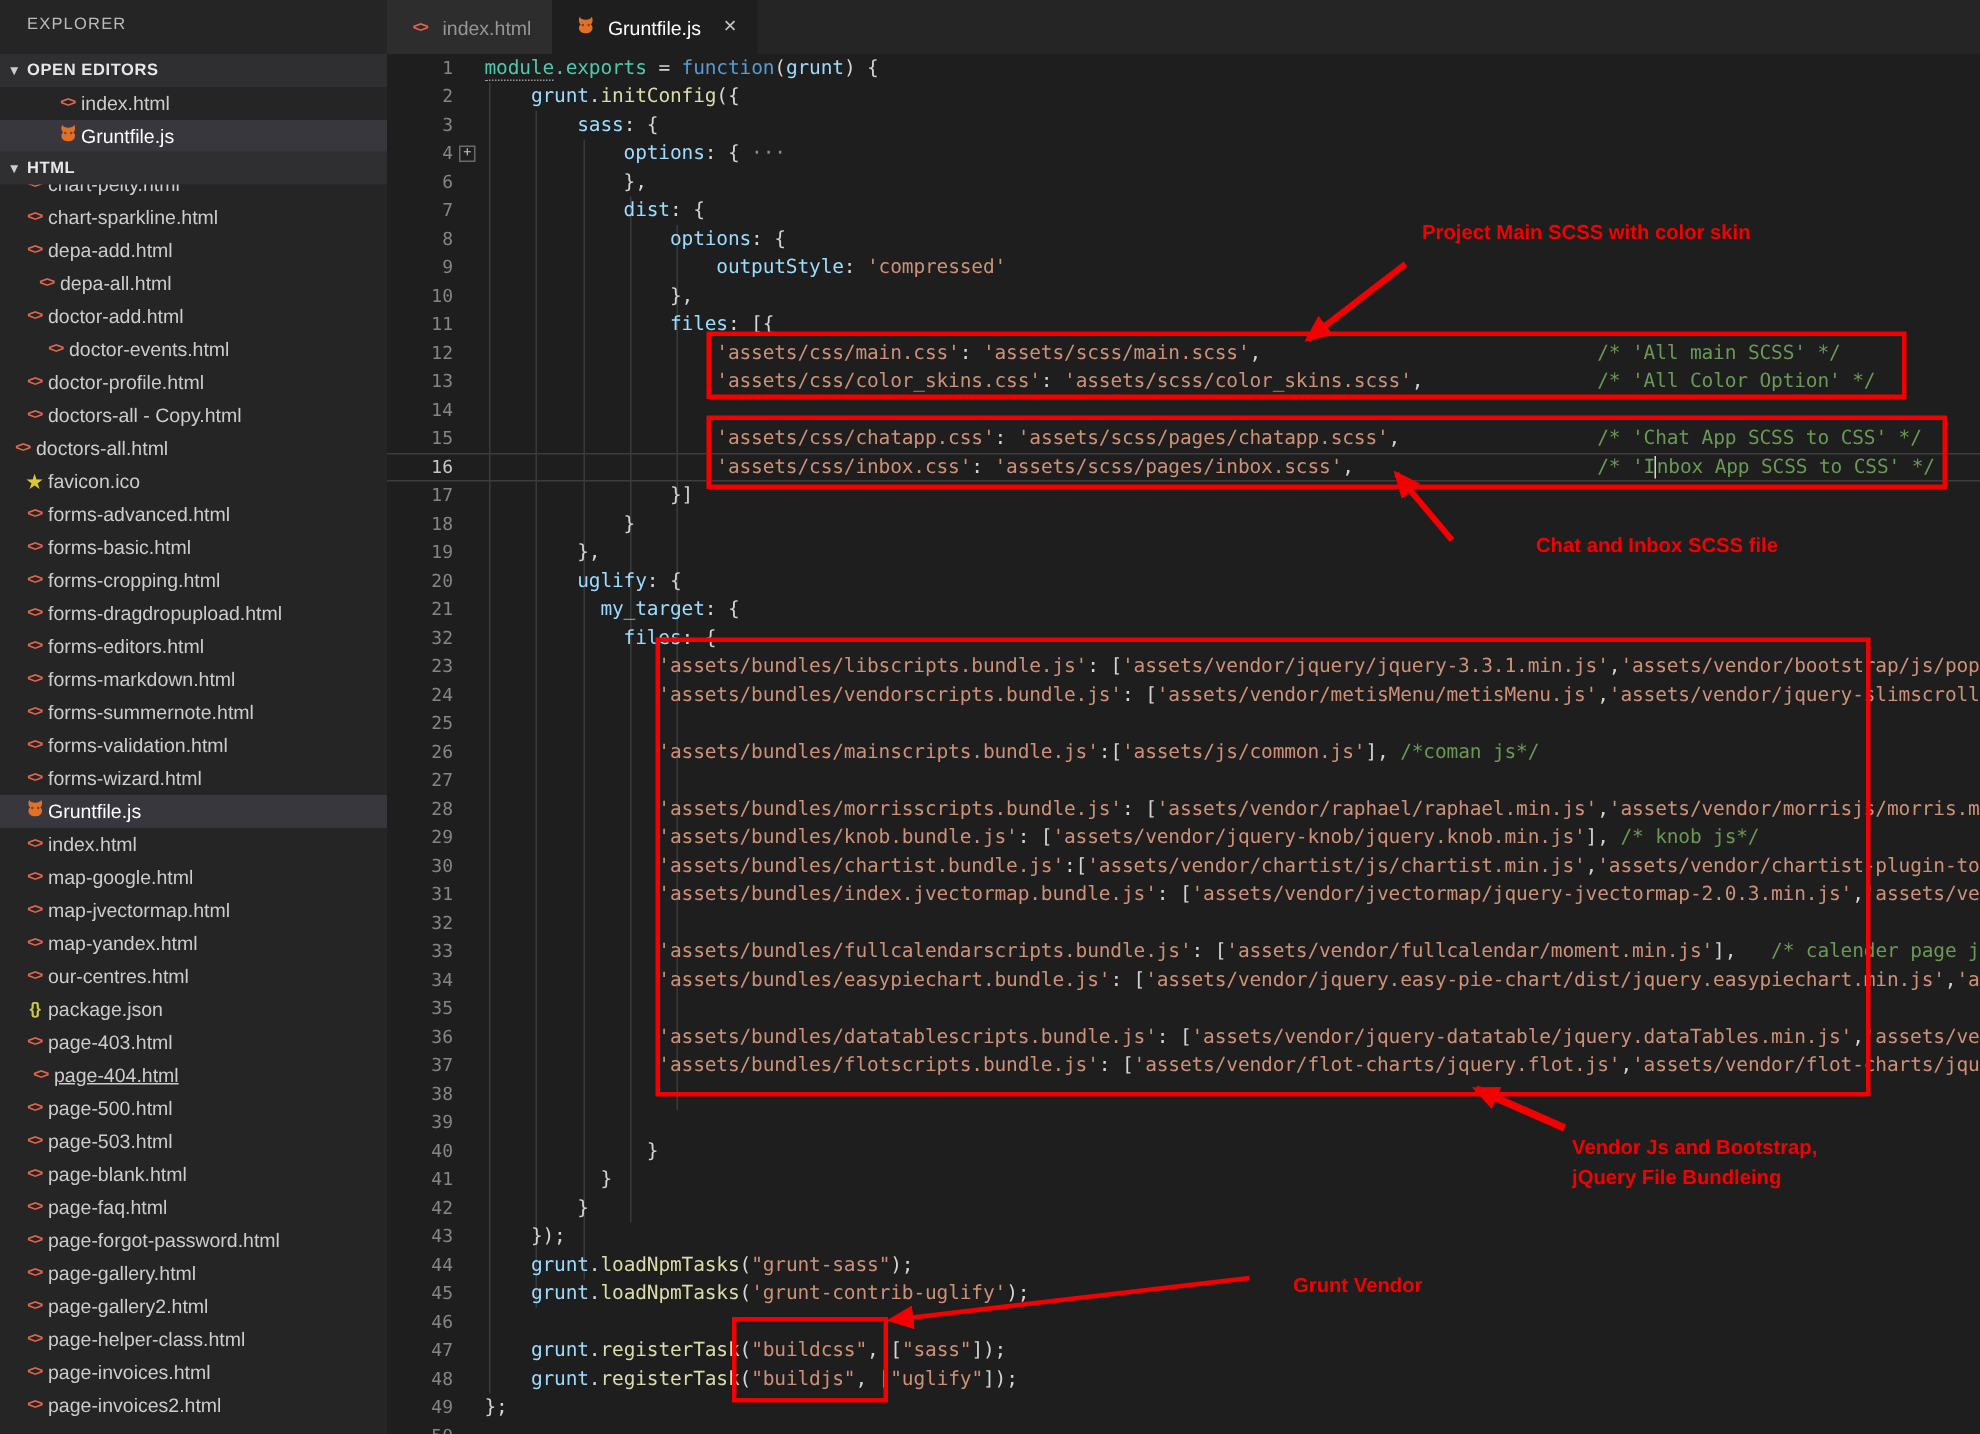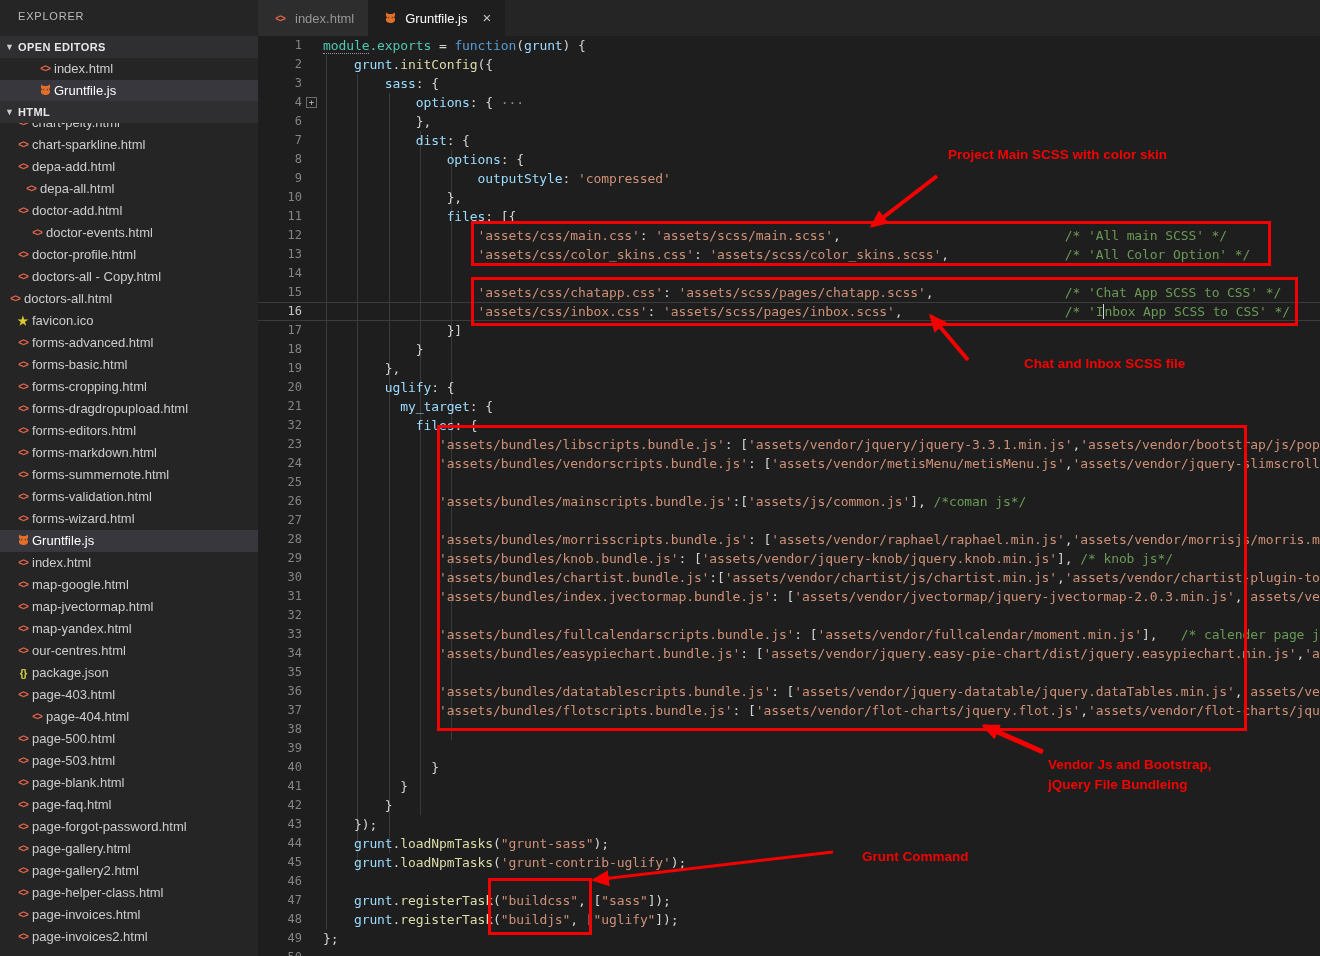--- a/index.html
+++ b/index.html
@@ -123,21 +123,21 @@
               <circle cx="5.6" cy="8.2" r="1" fill="#8a3d12"></circle>
               <circle cx="10.4" cy="8.2" r="1" fill="#8a3d12"></circle>
             </svg></span><span class="lbl">Gruntfile.js</span></div>
         <div class="sb-row" style="padding-left: 14px;"><span class="ic html">&lt;&gt;</span><span class="lbl">index.html</span></div>
         <div class="sb-row" style="padding-left: 14px;"><span class="ic html">&lt;&gt;</span><span class="lbl">map-google.html</span></div>
         <div class="sb-row" style="padding-left: 14px;"><span class="ic html">&lt;&gt;</span><span class="lbl">map-jvectormap.html</span></div>
         <div class="sb-row" style="padding-left: 14px;"><span class="ic html">&lt;&gt;</span><span class="lbl">map-yandex.html</span></div>
         <div class="sb-row" style="padding-left: 14px;"><span class="ic html">&lt;&gt;</span><span class="lbl">our-centres.html</span></div>
         <div class="sb-row" style="padding-left: 14px;"><span class="ic json">{}</span><span class="lbl">package.json</span></div>
         <div class="sb-row" style="padding-left: 14px;"><span class="ic html">&lt;&gt;</span><span class="lbl">page-403.html</span></div>
-        <div class="sb-row" style="padding-left: 28px;"><span class="ic html">&lt;&gt;</span><span class="lbl">page-404.html</span></div>
+        <div class="sb-row" style="padding-left: 18px; text-decoration: underline;"><span class="ic html">&lt;&gt;</span><span class="lbl">page-404.html</span></div>
         <div class="sb-row" style="padding-left: 14px;"><span class="ic html">&lt;&gt;</span><span class="lbl">page-500.html</span></div>
         <div class="sb-row" style="padding-left: 14px;"><span class="ic html">&lt;&gt;</span><span class="lbl">page-503.html</span></div>
         <div class="sb-row" style="padding-left: 14px;"><span class="ic html">&lt;&gt;</span><span class="lbl">page-blank.html</span></div>
         <div class="sb-row" style="padding-left: 14px;"><span class="ic html">&lt;&gt;</span><span class="lbl">page-faq.html</span></div>
         <div class="sb-row" style="padding-left: 14px;"><span class="ic html">&lt;&gt;</span><span class="lbl">page-forgot-password.html</span></div>
         <div class="sb-row" style="padding-left: 14px;"><span class="ic html">&lt;&gt;</span><span class="lbl">page-gallery.html</span></div>
         <div class="sb-row" style="padding-left: 14px;"><span class="ic html">&lt;&gt;</span><span class="lbl">page-gallery2.html</span></div>
         <div class="sb-row" style="padding-left: 14px;"><span class="ic html">&lt;&gt;</span><span class="lbl">page-helper-class.html</span></div>
         <div class="sb-row" style="padding-left: 14px;"><span class="ic html">&lt;&gt;</span><span class="lbl">page-invoices.html</span></div>
         <div class="sb-row" style="padding-left: 14px;"><span class="ic html">&lt;&gt;</span><span class="lbl">page-invoices2.html</span></div>
@@ -381,16 +381,16 @@
         <line x1="833" y1="852" x2="594" y2="880" stroke="#f40000" stroke-width="3" marker-end="url(#ah)"></line>
       </svg>
   <div class="rbox" style="left: 471px; top: 221px; width: 800px; height: 45px;"></div>
       <div class="rbox" style="left: 471px; top: 277px; width: 827px; height: 49px;"></div>
       <div class="rbox" style="left: 437px; top: 425px; width: 810px; height: 306px;"></div>
       <div class="rbox" style="left: 488px; top: 878px; width: 104px; height: 57px;"></div>
       <div class="rlabel" style="left: 948px; top: 147px;">Project Main SCSS with color skin</div>
       <div class="rlabel" style="left: 1024px; top: 356px;">Chat and Inbox SCSS file</div>
       <div class="rlabel" style="left: 1048px; top: 757px;">Vendor Js and Bootstrap,</div>
       <div class="rlabel" style="left: 1048px; top: 777px;">jQuery File Bundleing</div>
-      <div class="rlabel" style="left: 862px; top: 849px;">Grunt Command</div>
+      <div class="rlabel" style="left: 862px; top: 849px;">Grunt Vendor</div>
     </div>
 
 </div>
 
 </body></html>

